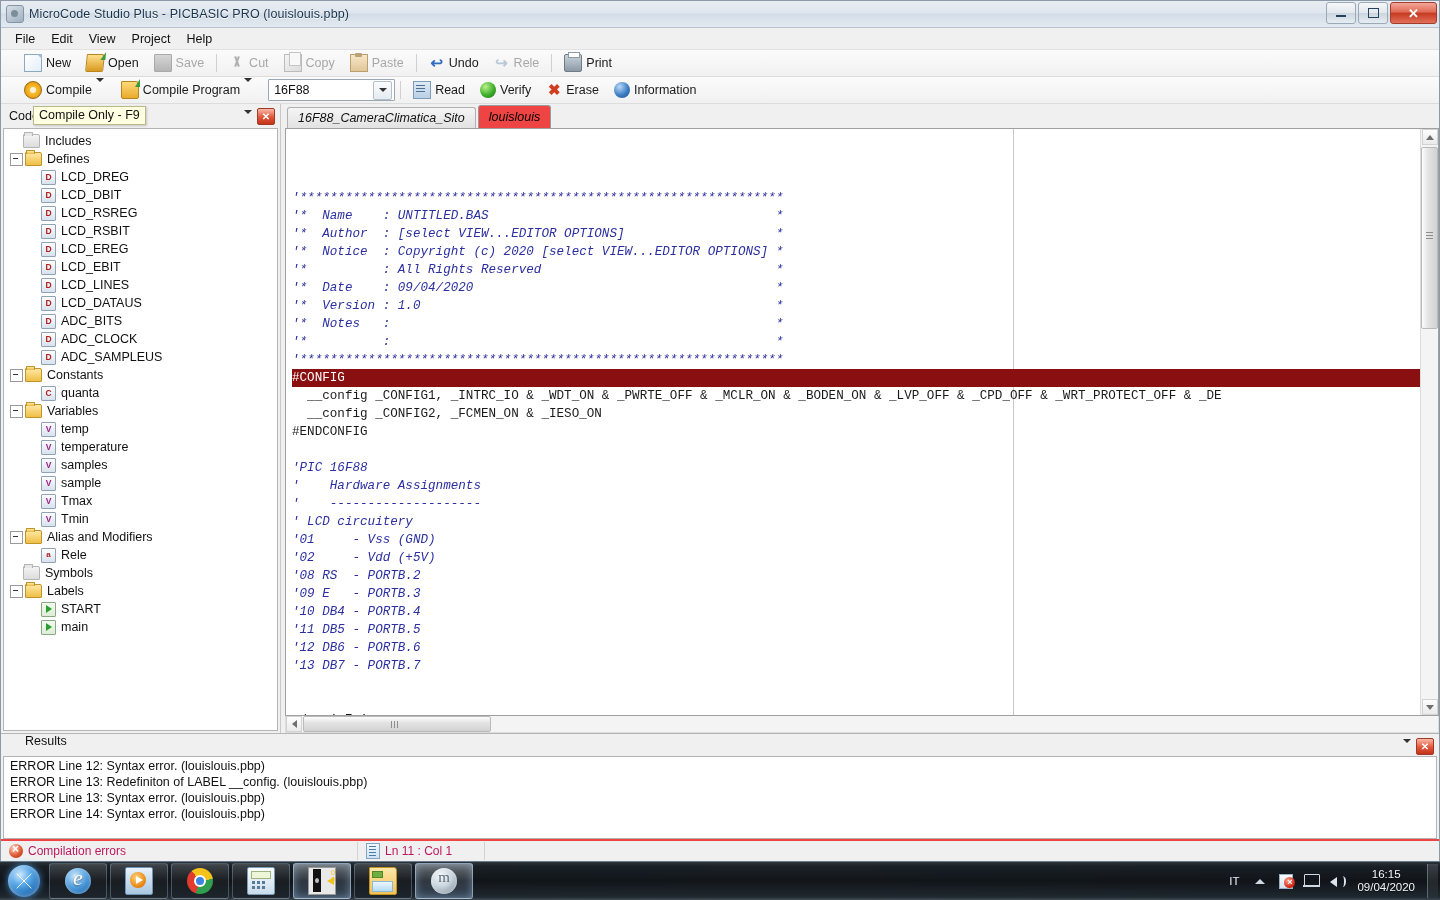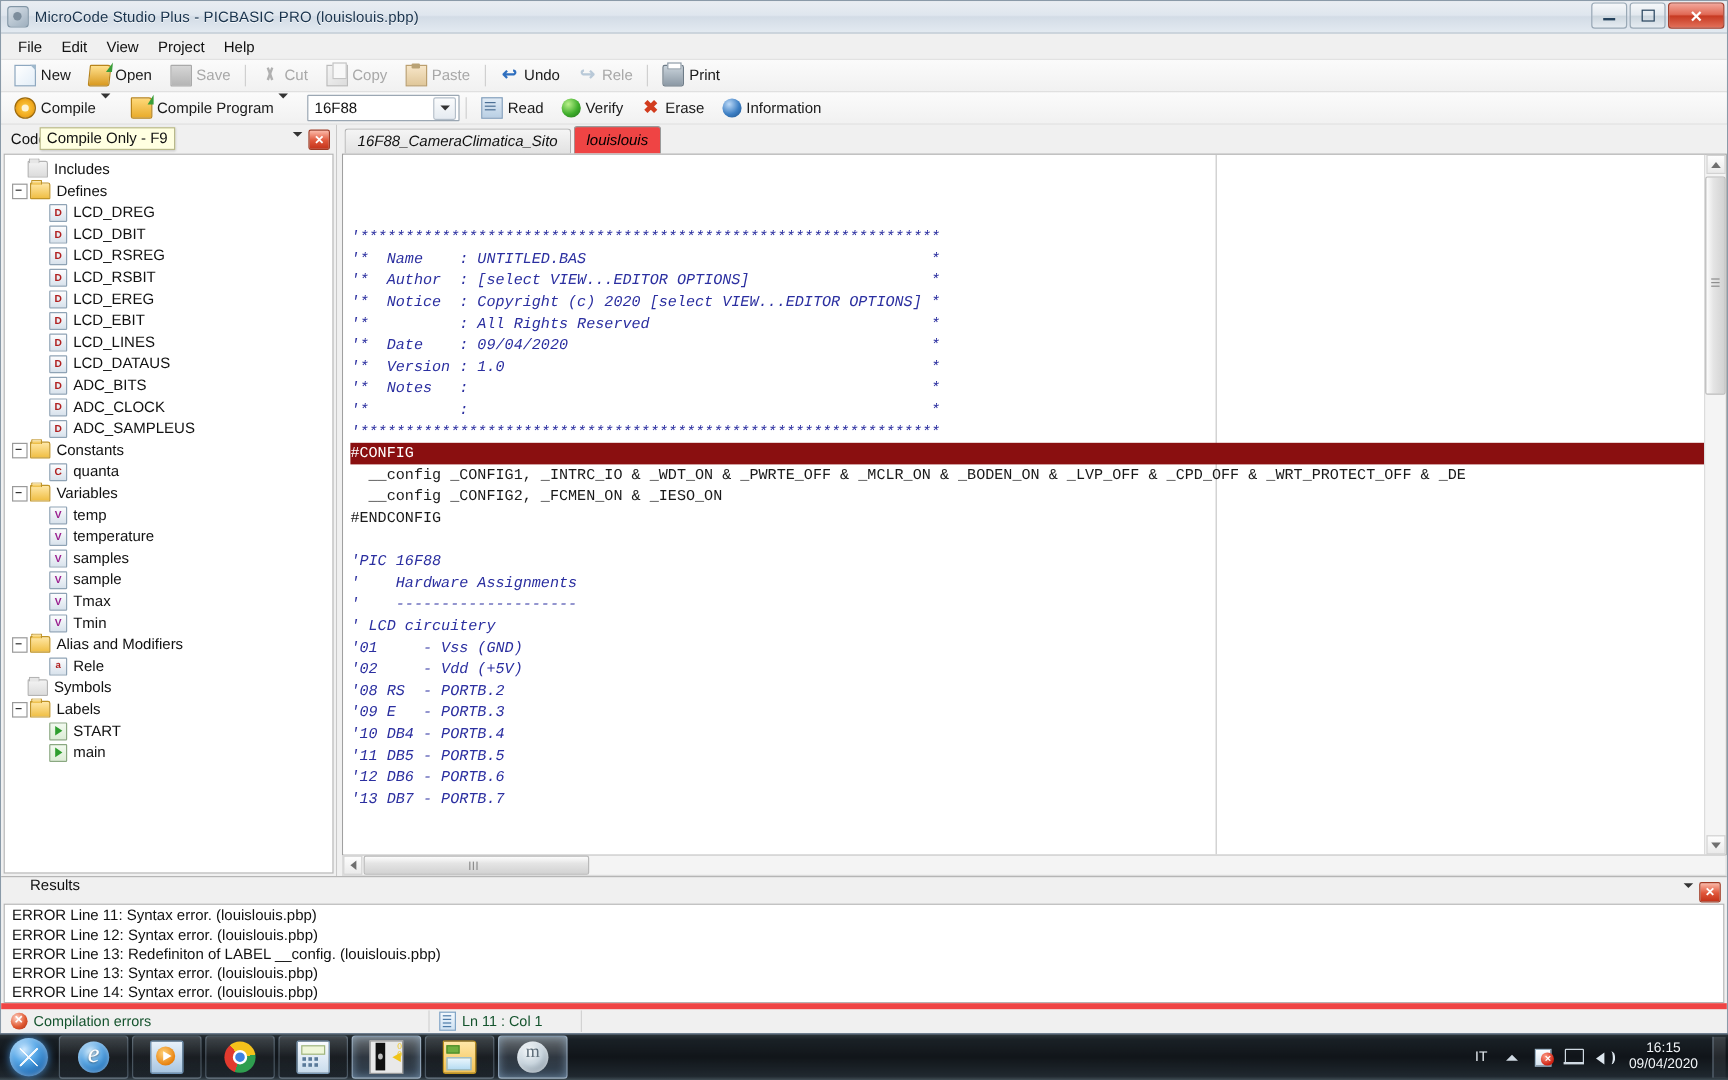--- a/index.html
+++ b/index.html
@@ -70,21 +70,21 @@
     border-bottom:1px solid #e2e2e2;
   }
   .menu-item{
     padding:2px 8px;font-size:12.5px;color:#111;cursor:default;
   }
   
   .toolbar{
     height:26px;flex:0 0 26px;
     background:linear-gradient(180deg,#fbfbfb 0%,#f1f1f1 100%);
     border-bottom:1px solid #dcdcdc;
-    display:flex;align-items:center;padding-left:4px;gap:1px;
+    display:flex;align-items:center;padding-left:16px;gap:1px;
   }
   .tb-btn{
     display:flex;align-items:center;gap:4px;height:22px;padding:0 6px;
     font-size:12.5px;color:#1a1a1a;border:1px solid transparent;border-radius:3px;
     white-space:nowrap;
   }
   .tb-btn.disabled{color:#a8a8a8;}
   .tb-sep{width:1px;height:18px;background:#d0d0d0;margin:0 4px;}
   .ico{width:16px;height:16px;position:relative;flex:0 0 16px;display:inline-block;}
   
@@ -271,21 +271,21 @@
   }
   #results-header .hdr-caret{position:absolute;right:28px;top:9px;}
   #results-list{
     height:80px;flex:0 0 80px;background:#fff;border:1px solid #b4b4b4;
     margin:0 2px;overflow:hidden;padding-top:1px;
   }
   .errline{height:16px;line-height:16px;font-size:12.5px;color:#111;padding-left:6px;white-space:nowrap;}
   
   #statusbar{
     height:20px;flex:0 0 20px;display:flex;align-items:center;
-    background:#f0f0f0;border-top:5px solid #ef4444;font-size:12px;color:#14532d;
+    background:#f0f0f0;border-top:2px solid #ef4444;font-size:12px;color:#be185d;
   }
   .sb-cell{display:flex;align-items:center;gap:5px;height:18px;padding:0 8px;}
   .sb-cell.bordered{border-right:1px solid #d2d2d2;}
   .ico.errball{
     width:14px;height:14px;border-radius:50%;
     background:radial-gradient(circle at 35% 30%,#ffd2c4 0%,#e05a33 55%,#a92b10 100%);
     position:relative;flex:0 0 14px;
   }
   .ico.errball::after{content:"\00d7";position:absolute;left:3px;top:-2px;color:#fff;font-size:12px;font-weight:bold;}
   .ico.lnicon{
@@ -740,21 +740,20 @@
     </div>
   </div>
 
   <div id="results">
     <div id="results-header">
       <span>Results</span>
       <span class="hdr-caret"><span class="caret"></span></span>
       <span class="xbtn">✕</span>
     </div>
     <div id="results-list">
-        <div class="errline">ERROR Line 11: Syntax error. (louislouis.pbp)</div>
         <div class="errline">ERROR Line 12: Syntax error. (louislouis.pbp)</div>
         <div class="errline">ERROR Line 13: Redefiniton of LABEL __config. (louislouis.pbp)</div>
         <div class="errline">ERROR Line 13: Syntax error. (louislouis.pbp)</div>
         <div class="errline">ERROR Line 14: Syntax error. (louislouis.pbp)</div>
       </div>
   </div>
 
   <div id="statusbar">
     <div class="sb-cell bordered" style="width:340px">
       <span class="ico errball"></span>

